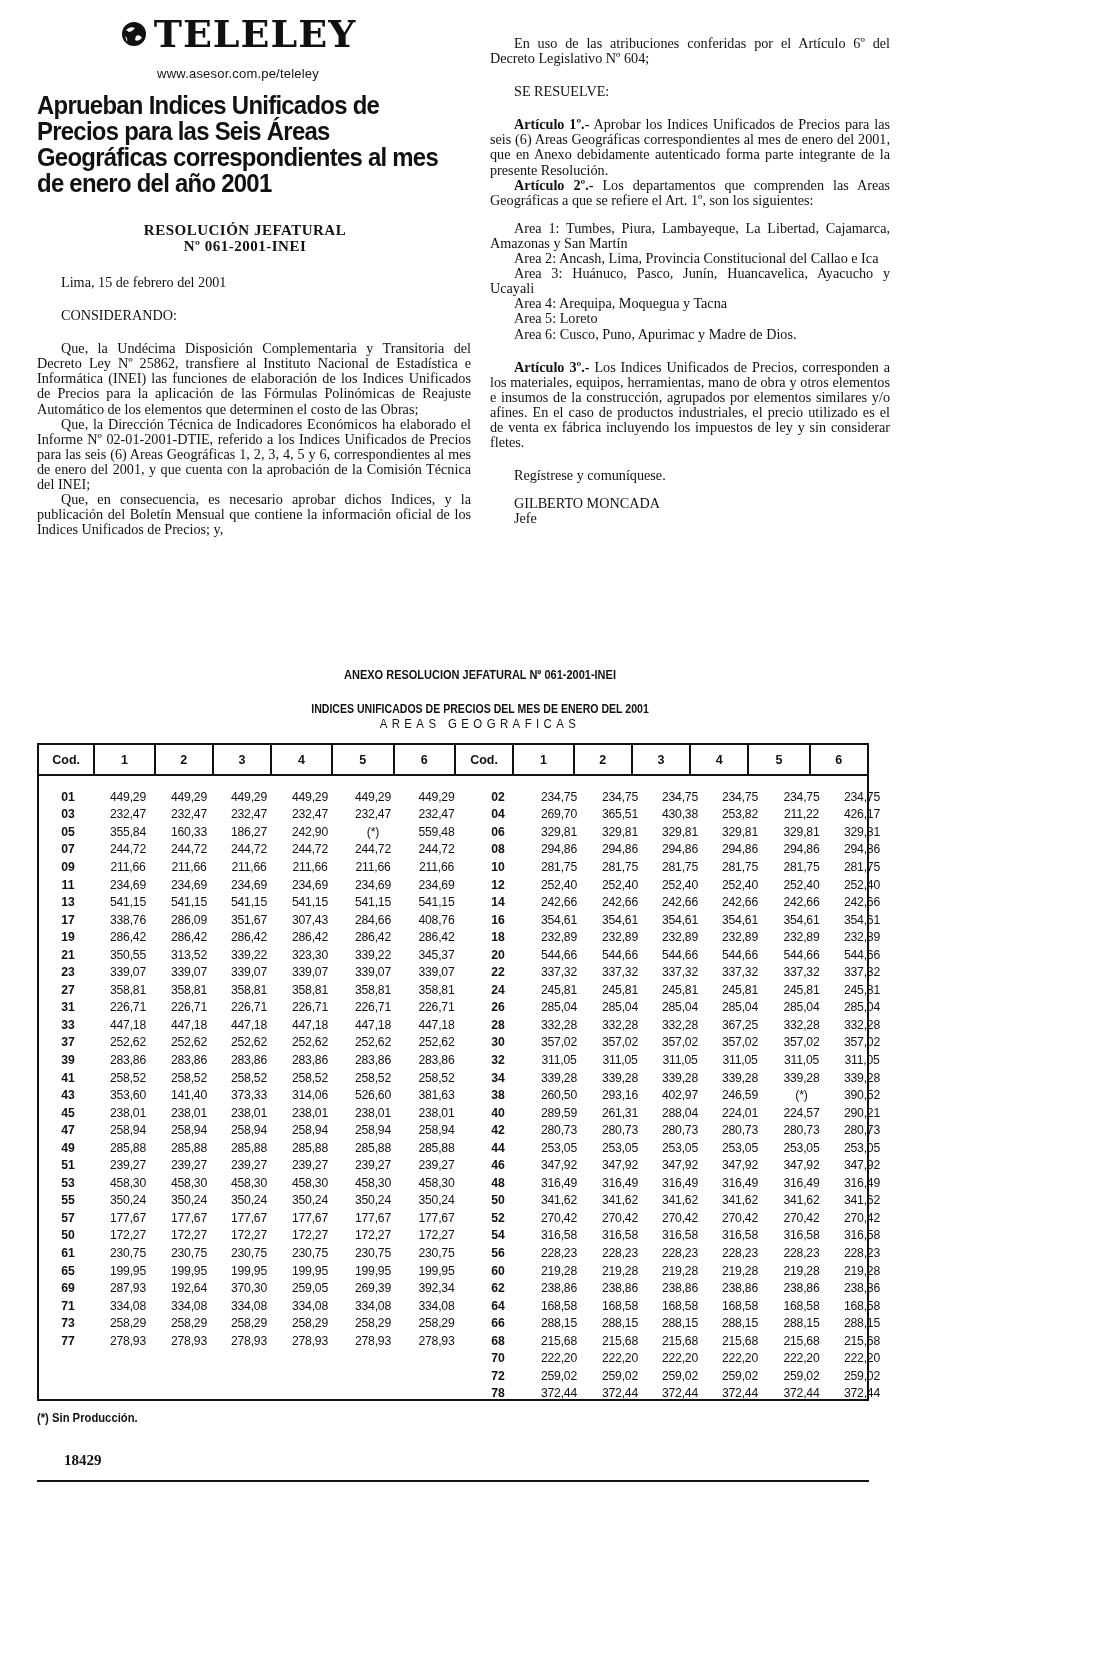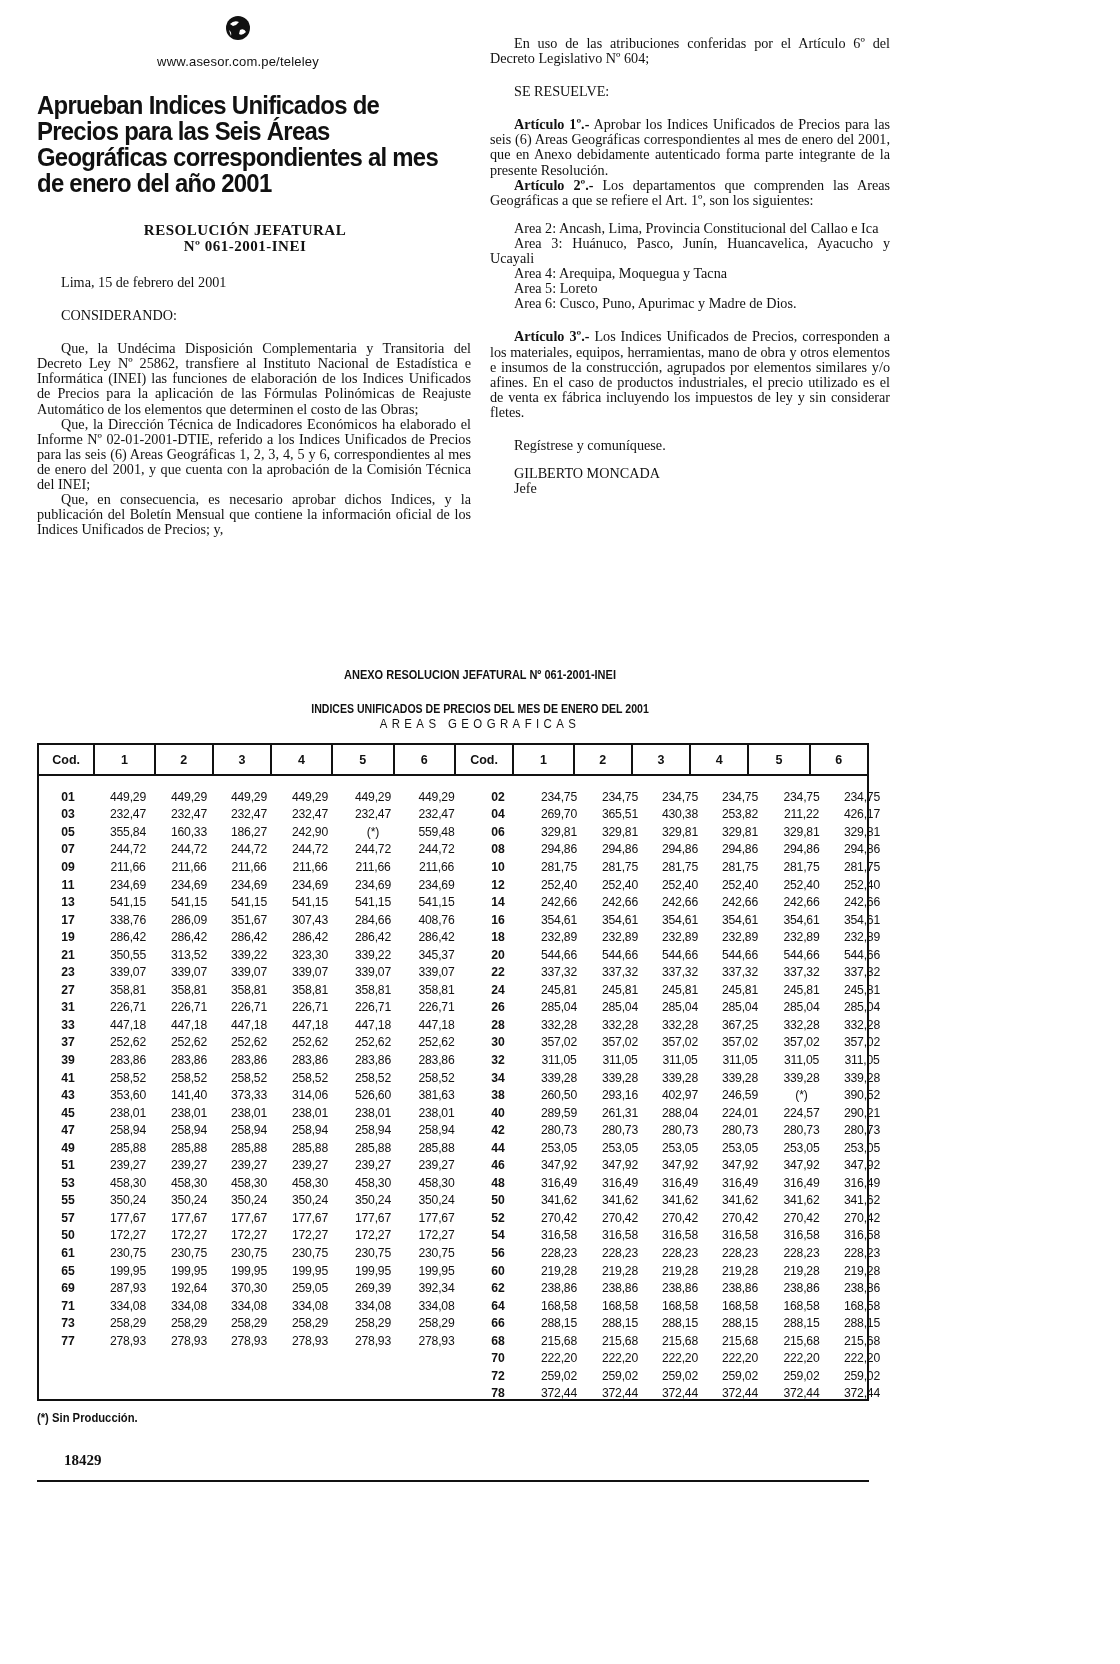--- a/index.html
+++ b/index.html
@@ -39,20 +39,21 @@
 </style>
 </head>
 <body>
 
 <div class="abs logo">
   <div class="logo-row">
     <svg class="globe" viewBox="0 0 28 28">
       <circle cx="14" cy="14" r="12" fill="#111"></circle>
       <path d="M6 10 Q10 6 15 8 Q13 11 9 12 Z M16 16 Q20 14 22 18 Q18 22 15 20 Z M5 16 Q8 18 7 22" fill="#fff"></path>
     </svg>
+    <span class="logo-text">TELELEY</span>
   </div>
   <div class="logo-url">www.asesor.com.pe/teleley</div>
 </div>
 
 <div class="abs headline">Aprueban Indices Unificados de Precios para las Seis Áreas Geográficas correspondientes al mes de enero del año 2001</div>
 
 <div class="abs res-title">
   <div>RESOLUCIÓN JEFATURAL</div>
   <div>Nº 061-2001-INEI</div>
 </div>
@@ -68,20 +69,21 @@
 </div>
 
 <div class="abs col right-col">
   <p class="indent">En uso de las atribuciones conferidas por el Artículo 6º del Decreto Legislativo Nº 604;</p>
   <div class="gap-m"></div>
   <p class="indent">SE RESUELVE:</p>
   <div class="gap-m"></div>
   <p class="indent"><span class="b">Artículo 1º.-</span><span> Aprobar los Indices Unificados de Precios para las seis (6) Areas Geográficas correspondientes al mes de enero del 2001, que en Anexo debidamente autenticado forma parte integrante de la presente Resolución.</span></p>
   <p class="indent"><span class="b">Artículo 2º.-</span><span> Los departamentos que comprenden las Areas Geográficas a que se refiere el Art. 1º, son los siguientes:</span></p>
   <div class="gap-s"></div>
+  <p class="indent">Area 1: Tumbes, Piura, Lambayeque, La Libertad, Cajamarca, Amazonas y San Martín</p>
   <p class="indent">Area 2: Ancash, Lima, Provincia Constitucional del Callao e Ica</p>
   <p class="indent">Area 3: Huánuco, Pasco, Junín, Huancavelica, Ayacucho y Ucayali</p>
   <p class="indent">Area 4: Arequipa, Moquegua y Tacna</p>
   <p class="indent">Area 5: Loreto</p>
   <p class="indent">Area 6: Cusco, Puno, Apurimac y Madre de Dios.</p>
   <div class="gap-m"></div>
   <p class="indent"><span class="b">Artículo 3º.-</span><span> Los Indices Unificados de Precios, corresponden a los materiales, equipos, herramientas, mano de obra y otros elementos e insumos de la construcción, agrupados por elementos similares y/o afines. En el caso de productos industriales, el precio utilizado es el de venta ex fábrica incluyendo los impuestos de ley y sin considerar fletes.</span></p>
   <div class="gap-m"></div>
   <p class="indent">Regístrese y comuníquese.</p>
   <div class="gap-s"></div>

